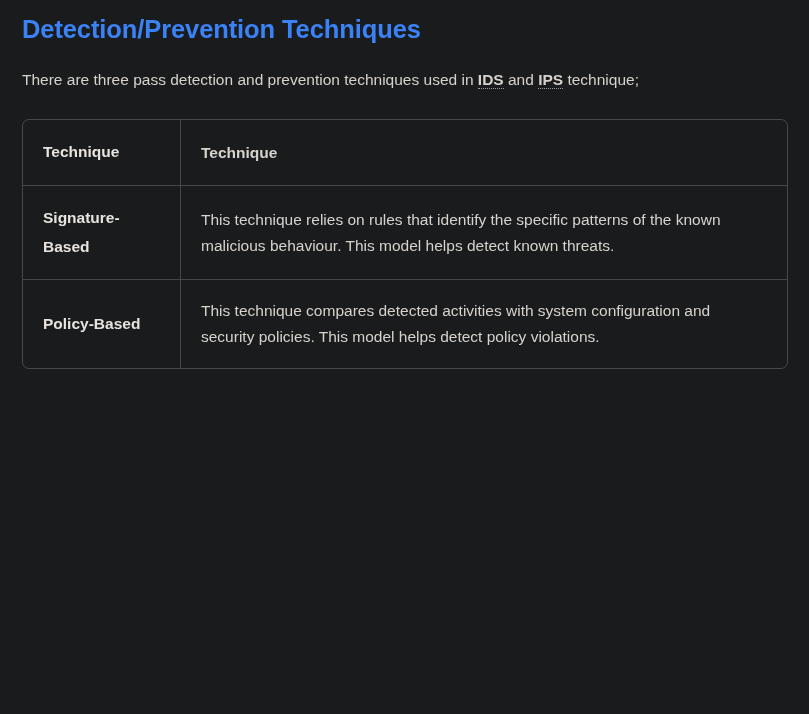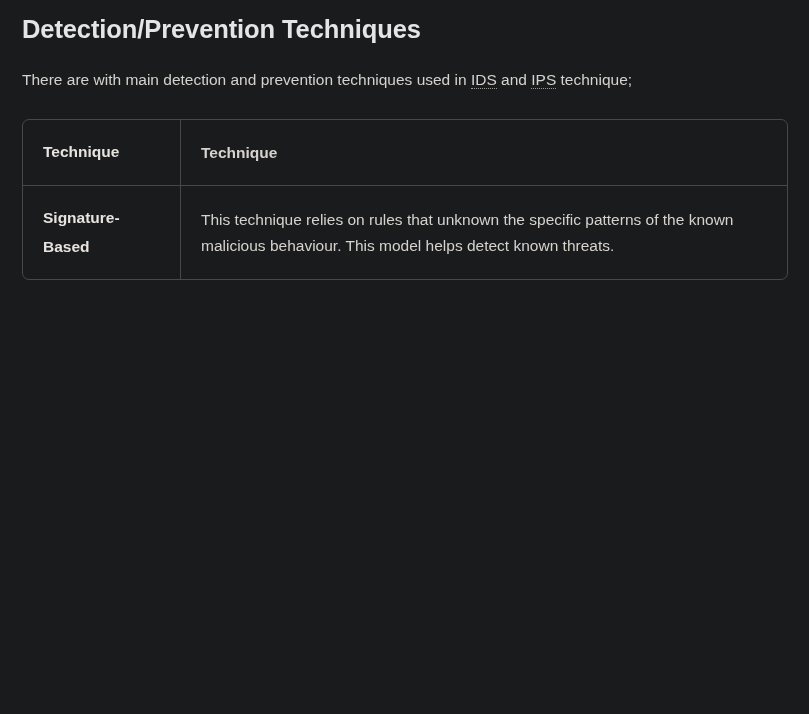--- a/index.html
+++ b/index.html
@@ -14,38 +14,39 @@
   }
 
   .page {
     padding: 14px 22px 0 22px;
     width: 809px;
   }
 
   .page-title {
     font-size: 25.5px;
     font-weight: bold;
-    color: #e5e5e5;
+    color: #3b82f6;
     letter-spacing: -0.1px;
     margin: 0 0 22px 0;
     line-height: 1.2;
   }
 
   .intro {
     font-size: 15.5px;
     line-height: 1.72;
     color: #d6d2cd;
     margin: 0 0 26px 0;
     max-width: 700px;
   }
 
   abbr.abbrev {
     text-decoration: none;
     border-bottom: 1px dotted #9d9a96;
     cursor: help;
+    font-weight: bold;
   }
 
   .table-wrap {
     width: 766px;
   }
 
   table.tech-table {
     width: 766px;
     border-collapse: separate;
     border-spacing: 0;
@@ -99,32 +100,36 @@
 
   .nowrap-label { white-space: normal; }
 </style>
 </head>
 <body>
 
 <div class="page">
 
   <h1 class="page-title">Detection/Prevention Techniques</h1>
 
-  <p class="intro"><span>There are with main detection and prevention techniques used in </span><abbr class="abbrev">IDS</abbr><span> and </span><abbr class="abbrev">IPS</abbr><span> technique;</span></p>
+  <p class="intro"><span>There are three pass detection and prevention techniques used in </span><abbr class="abbrev">IDS</abbr><span> and </span><abbr class="abbrev">IPS</abbr><span> technique;</span></p>
 
   <div class="table-wrap">
     <table class="tech-table">
       <thead>
         <tr>
           <th class="col-technique">Technique</th>
           <th class="col-approach">Technique</th>
         </tr>
       </thead>
       <tbody>
         <tr>
           <td class="col-technique nowrap-label">Signature-Based</td>
-          <td class="col-approach">This technique relies on rules that unknown the specific patterns of the known malicious behaviour. This model helps detect known threats.</td>
+          <td class="col-approach">This technique relies on rules that identify the specific patterns of the known malicious behaviour. This model helps detect known threats.</td>
+        </tr>
+        <tr>
+          <td class="col-technique nowrap-label">Policy-Based</td>
+          <td class="col-approach justified">This technique compares detected activities with system configuration and security policies. This model helps detect policy violations.</td>
         </tr>
       </tbody>
     </table>
   </div>
 
 </div>
 
 </body></html>

